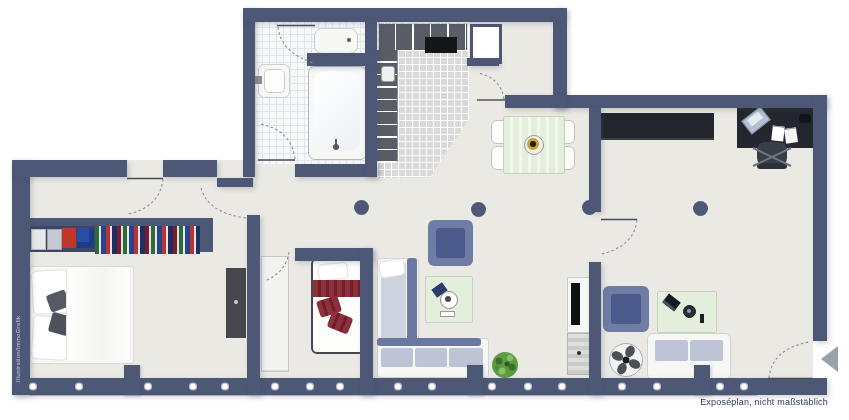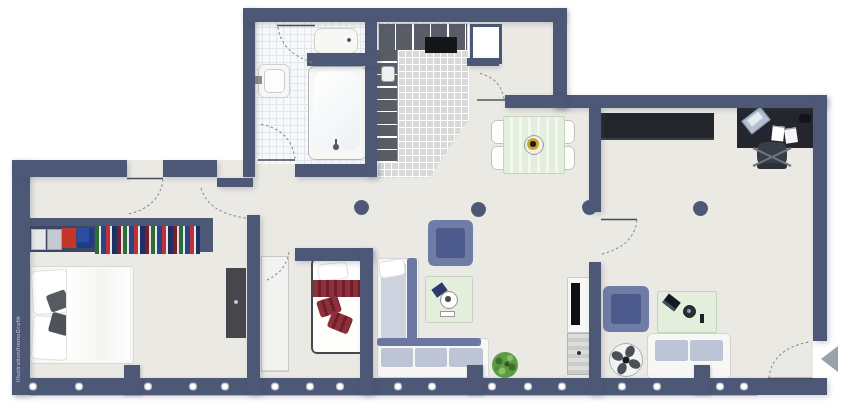--- a/index.html
+++ b/index.html
@@ -242,15 +242,16 @@
       <circle cx="492" cy="386.5" r="3.5"></circle>
         <circle cx="528" cy="386.5" r="3.5"></circle>
       <circle cx="562" cy="386.5" r="3.5"></circle>
         <circle cx="622" cy="386.5" r="3.5"></circle>
       <circle cx="657" cy="386.5" r="3.5"></circle>
         <circle cx="720" cy="386.5" r="3.5"></circle>
       <circle cx="744" cy="386.5" r="3.5"></circle>
     </g>
   </svg>
 
+  <div class="txt-disclaimer">Exposéplan, nicht maßstäblich</div>
   <div class="txt-watermark">Illustration/ImmoGrafik</div>
 
 </div>
 
 </body></html>

